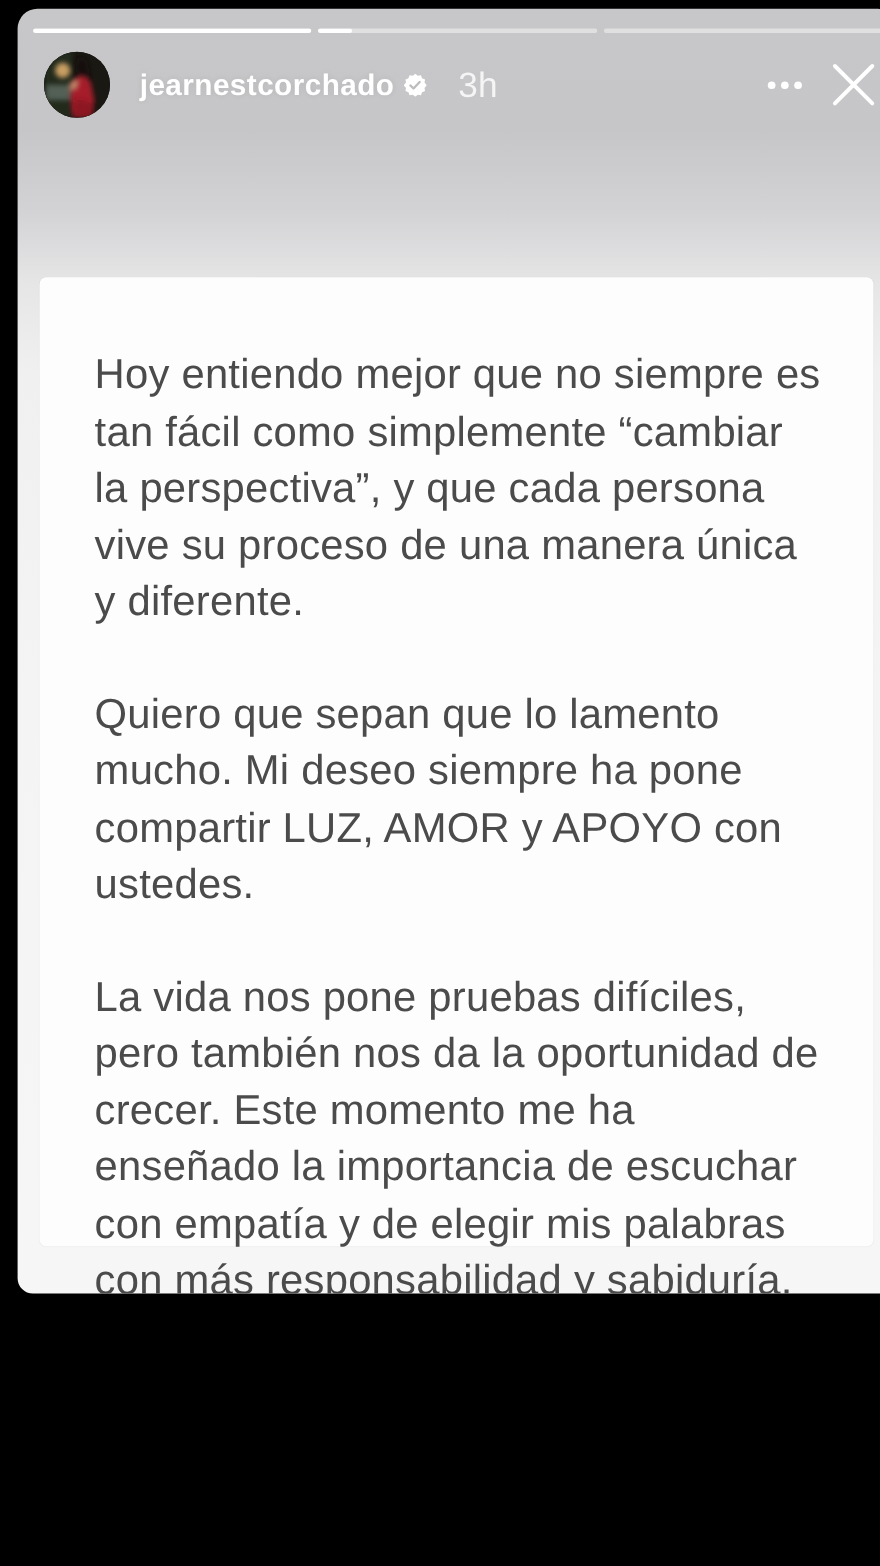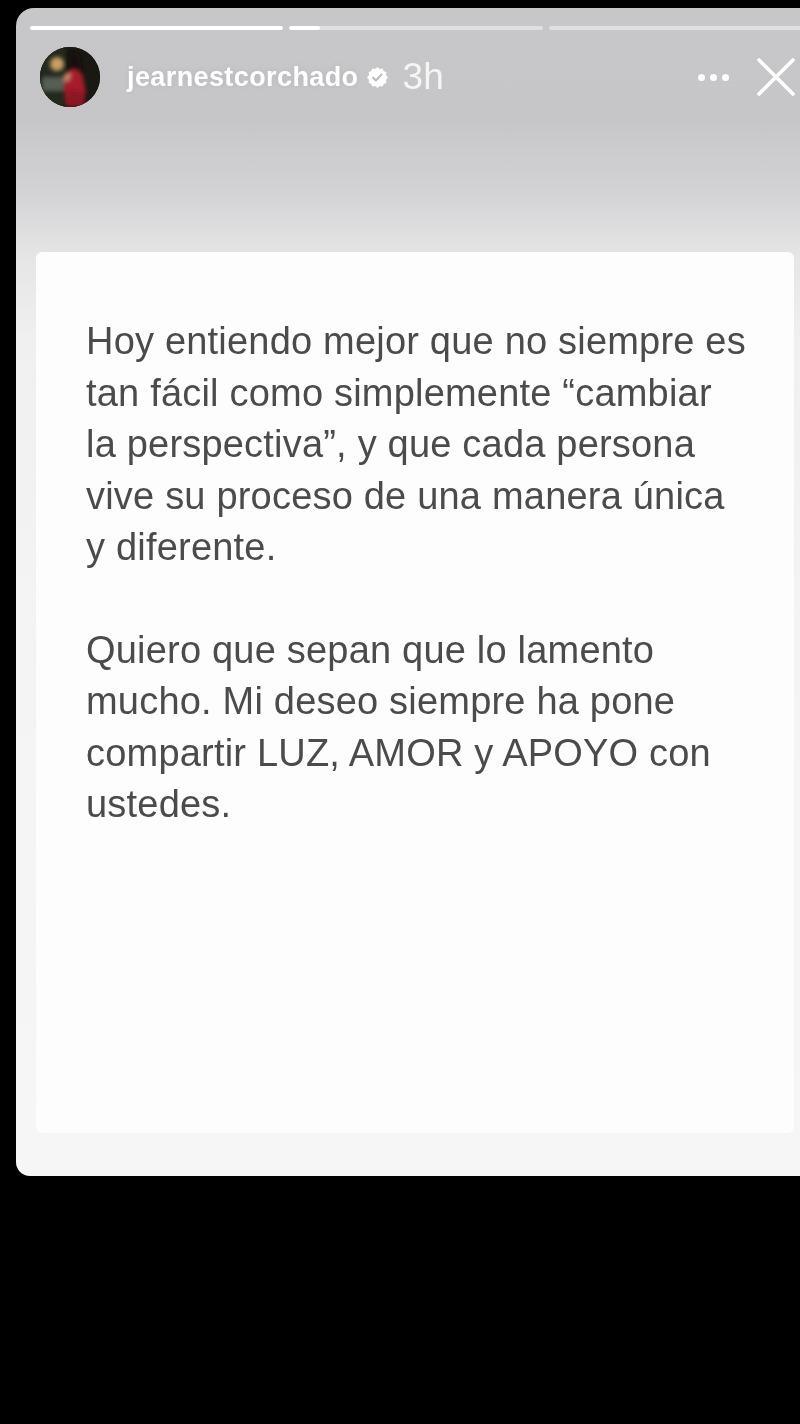--- a/index.html
+++ b/index.html
@@ -54,22 +54,22 @@
   .avatar svg{display:block;width:60px;height:60px;}
   .username{
     margin-left:27px;
     color:#ffffff; font-size:27px; font-weight:bold;
     letter-spacing:0.4px;
     text-shadow:0 0 6px rgba(0,0,0,0.08);
     white-space:nowrap;
   }
   .verified{width:21px;height:21px;margin-left:9px;flex:0 0 auto;}
   .timestamp{
-    margin-left:14px;
-    color:rgba(255,255,255,0.82); font-size:37px;
+    margin-left:28px;
+    color:rgba(255,255,255,0.82); font-size:32px;
     letter-spacing:0.3px;
   }
   .header-spacer{flex:1;}
   .more-btn{
     width:46px;height:46px;
     display:flex;align-items:center;justify-content:center;gap:5px;
     margin-right:16px;
     background:none;border:none;padding:0;cursor:pointer;
   }
   .more-btn .dot{
@@ -158,16 +158,17 @@
       <svg width="42" height="42" viewBox="0 0 42 42">
         <path d="M4 4 L38 38 M38 4 L4 38" stroke="#ffffff" stroke-width="3.6" stroke-linecap="round" fill="none"></path>
       </svg>
     </button>
   </div>
 
   <div class="card">
     <div class="card-text">
       <p>Hoy entiendo mejor que no siempre es tan fácil como simplemente “cambiar la perspectiva”, y que cada persona vive su proceso de una manera única y diferente.</p>
       <p>Quiero que sepan que lo lamento mucho. Mi deseo siempre ha pone compartir LUZ, AMOR y APOYO con ustedes.</p>
+      <p>La vida nos pone pruebas difíciles, pero también nos da la oportunidad de crecer. Este momento me ha enseñado la importancia de escuchar con empatía y de elegir mis palabras con más responsabilidad y sabiduría.</p>
     </div>
   </div>
 
 </div>
 
 </body></html>

